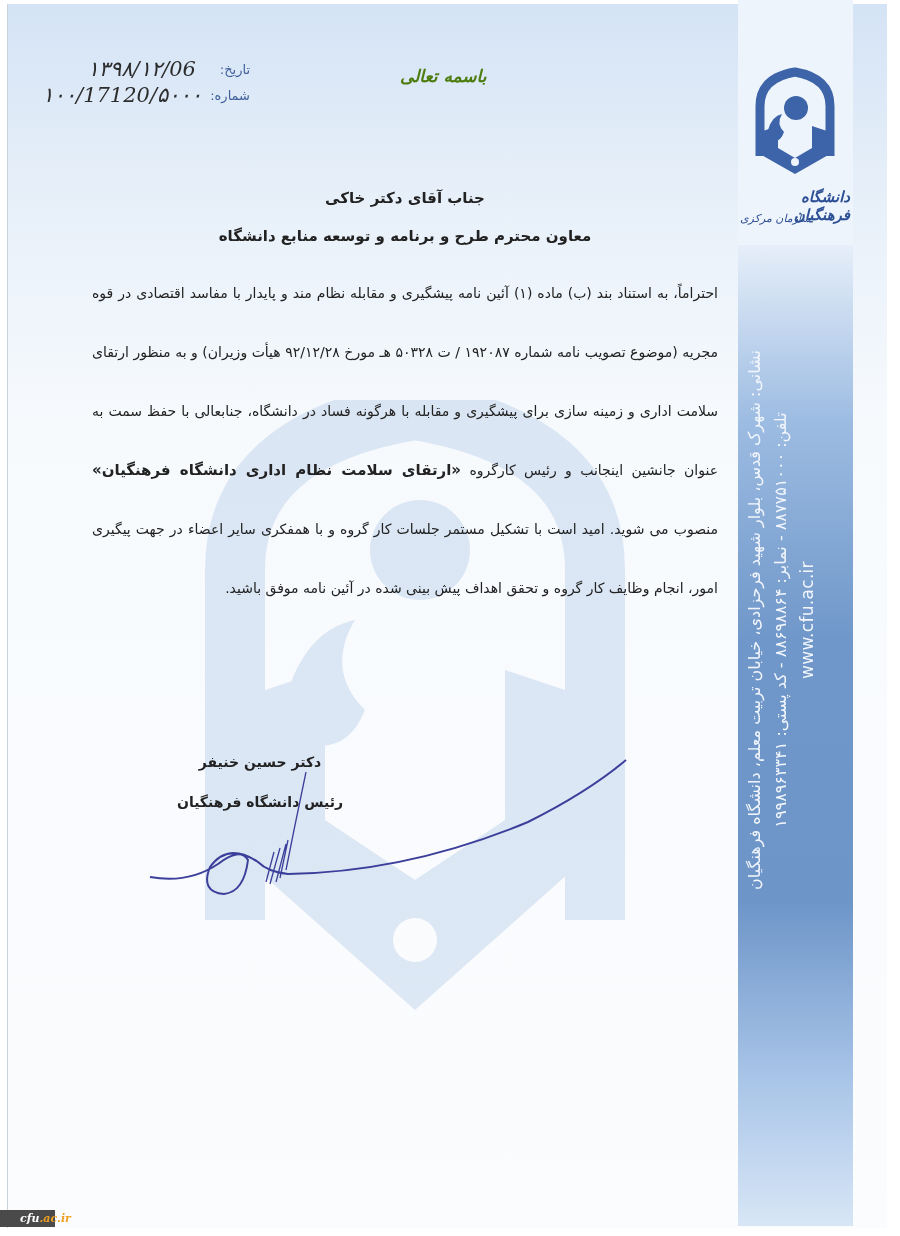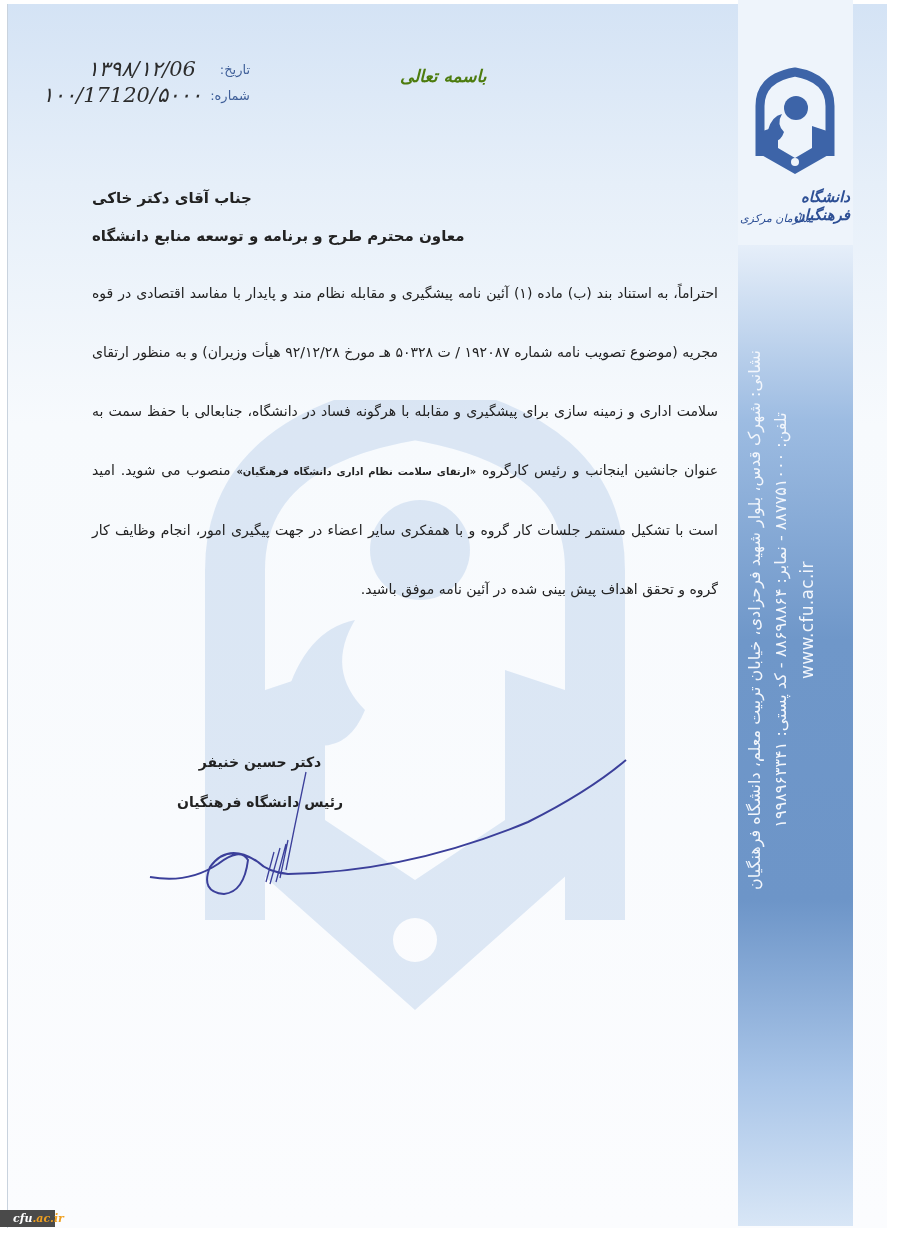--- a/index.html
+++ b/index.html
@@ -60,37 +60,37 @@
       position: absolute; left: 400px; top: 66px; width: 90px; text-align: left;
       direction: rtl; color: #4d7c0f; font-family: "DejaVu Serif", serif; font-style: italic;
       font-weight: bold; font-size: 17px;
     }
 
     
     .content {
       position: absolute; left: 92px; top: 188px; width: 626px; direction: rtl;
       font-family: "DejaVu Sans", sans-serif; color: #222;
     }
-    .addr { font-weight: bold; font-size: 15px; line-height: 20px; margin-bottom: 18px; text-align: left; }
+    .addr { font-weight: bold; font-size: 15px; line-height: 20px; margin-bottom: 18px; text-align: center; }
     .para {
       font-size: 14px; line-height: 59px; text-align: justify; text-align-last: right; margin-top: 2px;
     }
-    .para b { font-weight: bold; font-size: 10px; }
+    .para b { font-weight: bold; font-size: 15px; }
 
     .sign {
       position: absolute; left: 170px; top: 748px; width: 180px; text-align: center; direction: rtl;
       font-weight: bold; font-size: 14px; color: #222;
     }
     .sign div { height: 40px; line-height: 28px; }
     .signature { position: absolute; left: 148px; top: 752px; }
 
     .badge {
       position: absolute; left: 0; top: 1210px; width: 55px; height: 17px; background: #4a4a4a;
       color: #fff; font-family: "DejaVu Serif", serif; font-style: italic; font-weight: bold;
-      font-size: 11px; line-height: 17px; padding-left: 13px;
+      font-size: 11px; line-height: 17px; padding-left: 20px;
     }
     .badge .accent { color: #f0a020; }
   </style>
 </head>
 <body>
 
 <div class="page"></div>
 
 <div class="stripe"></div>
 <div class="logo-box"></div>

